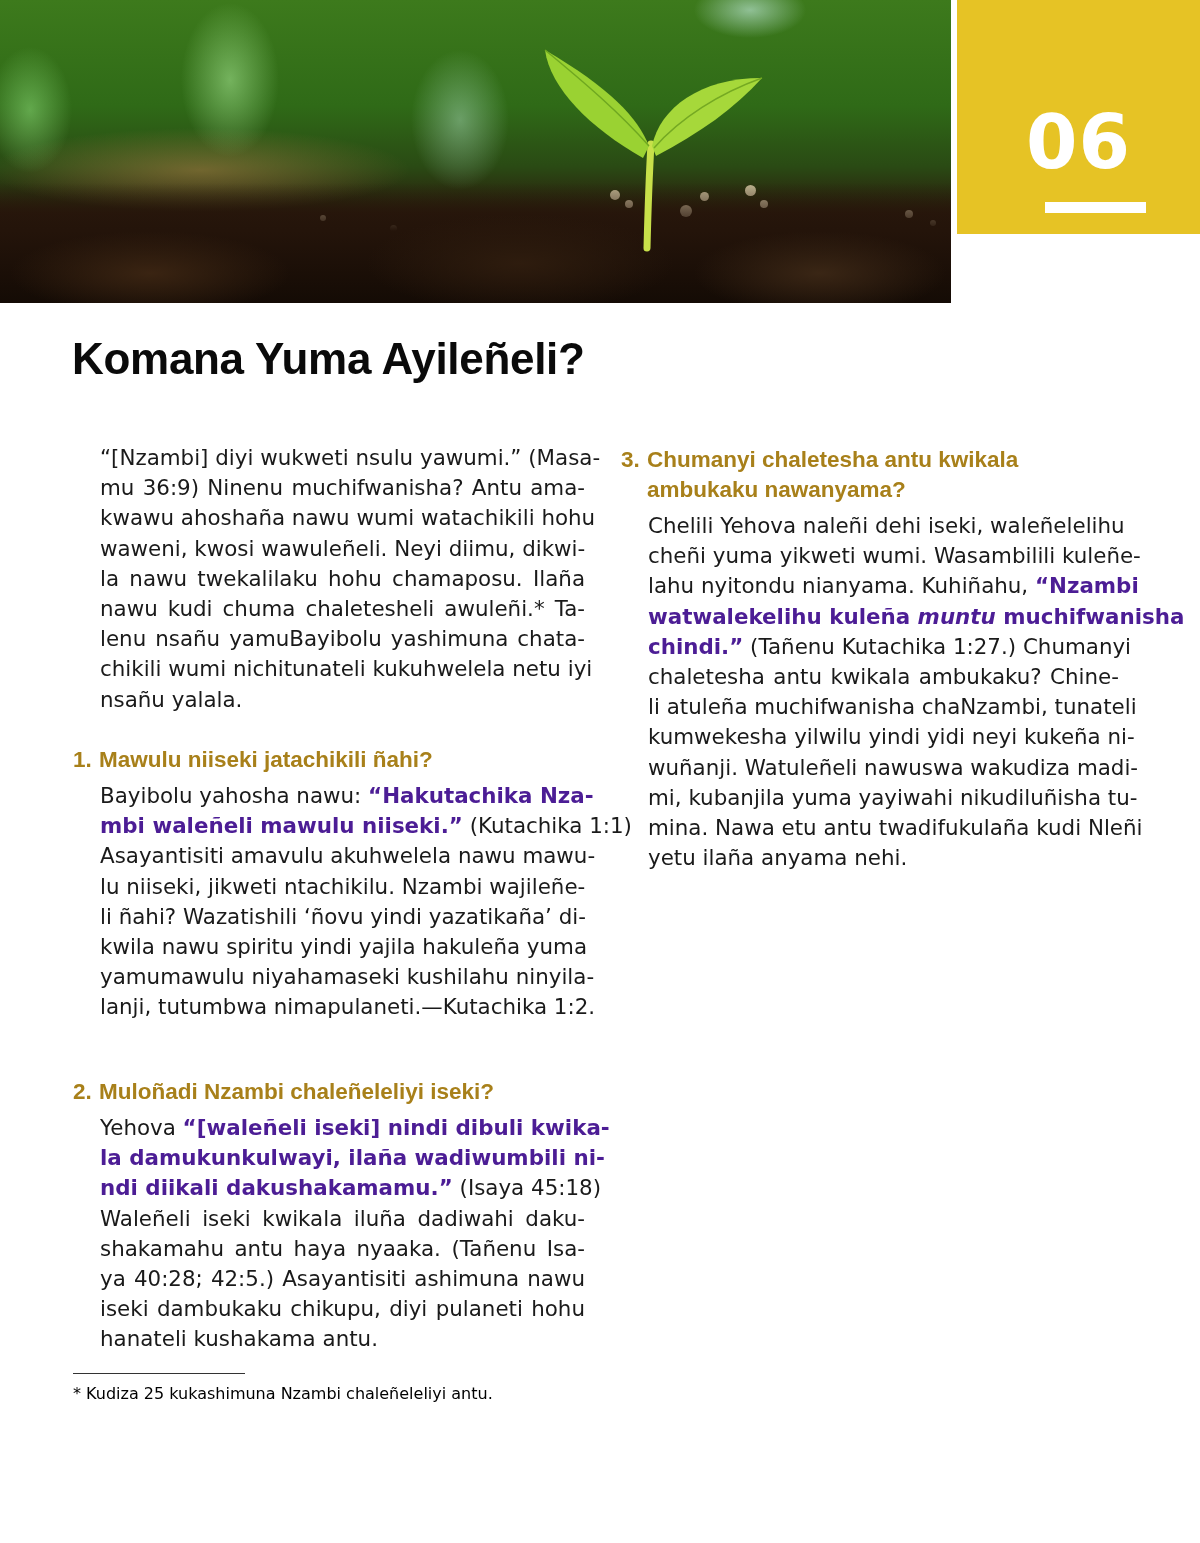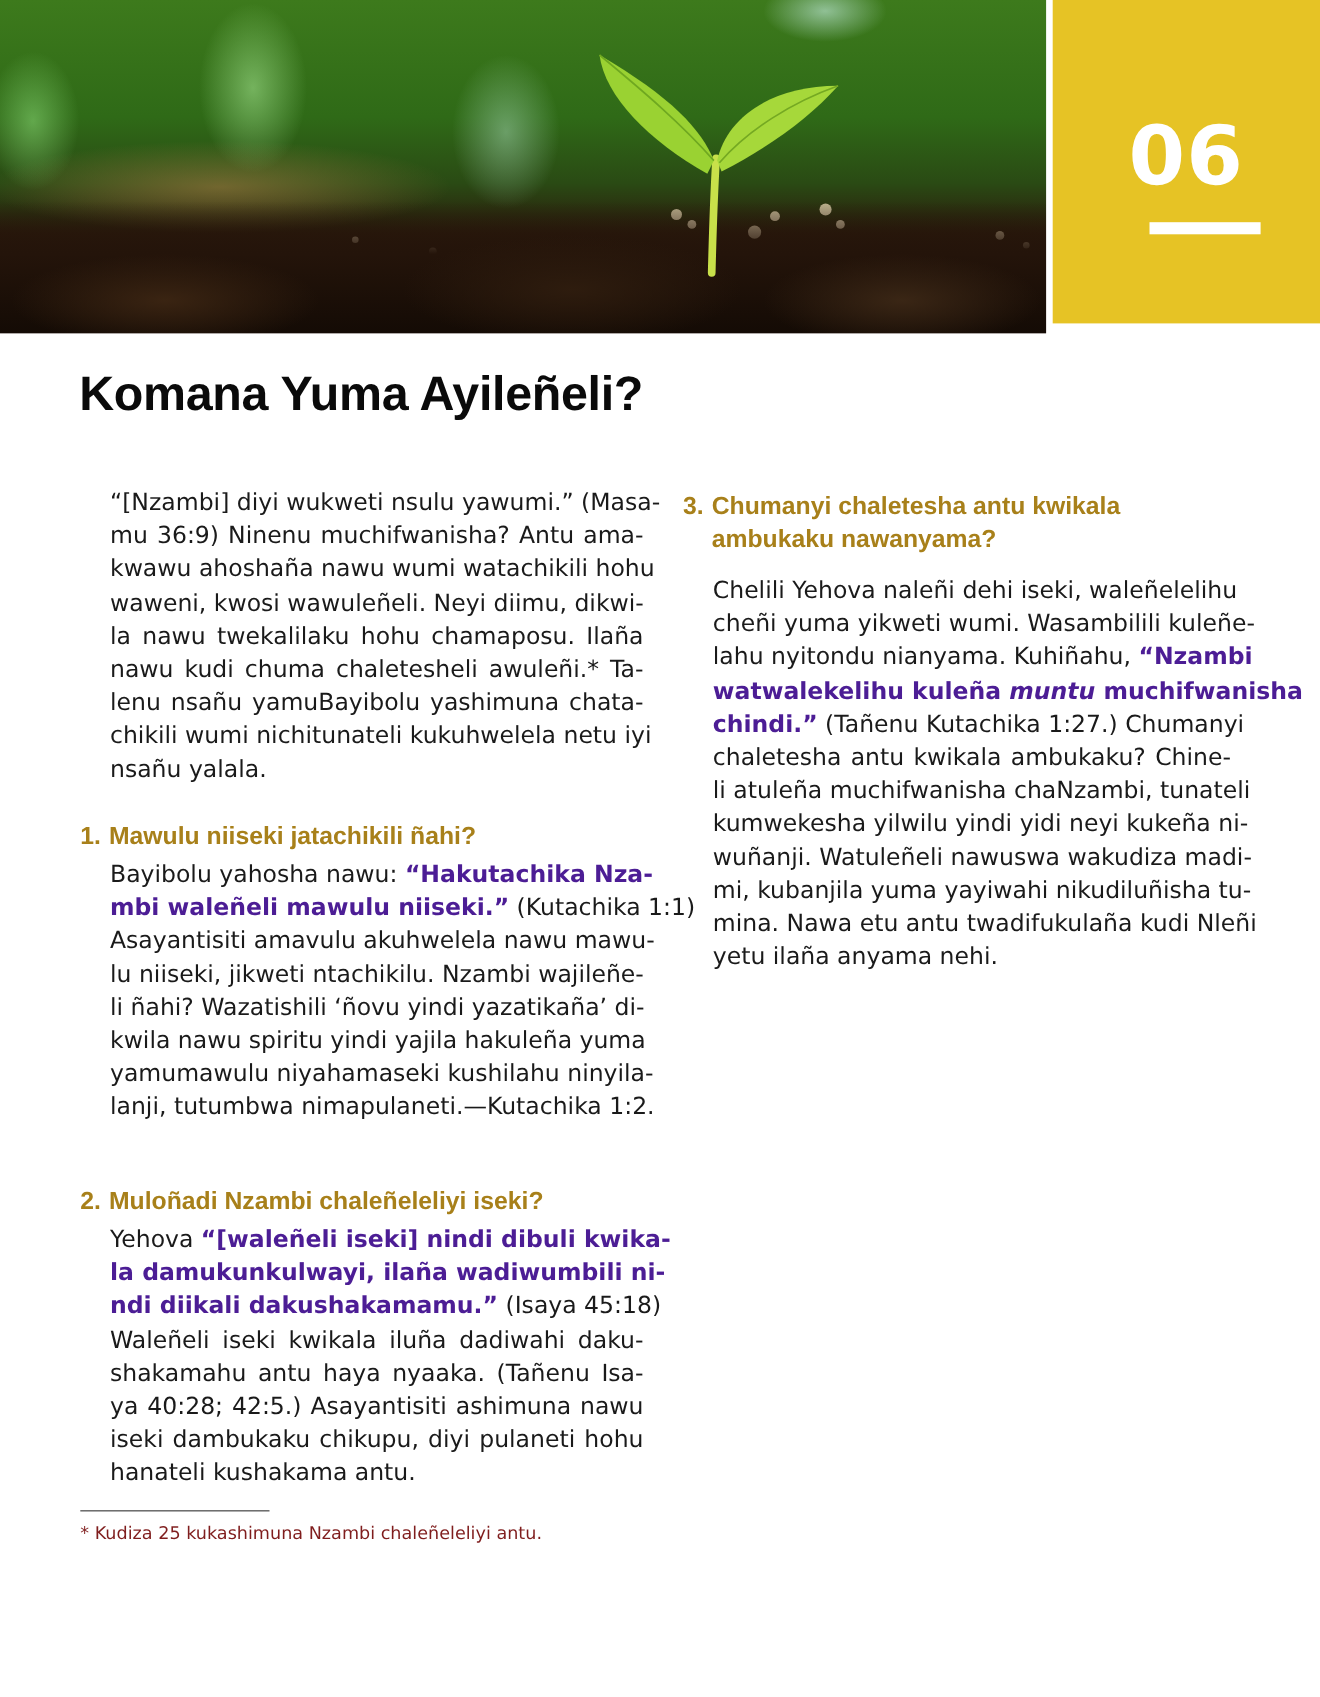--- a/index.html
+++ b/index.html
@@ -15,35 +15,35 @@
   }
   .soil { position:absolute; left:0; right:0; bottom:0; height:120px;
     background:
       radial-gradient(ellipse 200px 60px at 150px 90px, #3a2412, transparent 70%),
       radial-gradient(ellipse 220px 70px at 520px 80px, #2e1c0e, transparent 70%),
       radial-gradient(ellipse 180px 60px at 820px 90px, #3a2615, transparent 70%),
       linear-gradient(180deg, rgba(40,22,10,0) 0%, #24140a 40%, #140b05 100%);
   }
   .sparkles span { position:absolute; width:10px; height:10px; border-radius:50%; background:rgba(255,235,200,0.7); }
   .sprout { position:absolute; left:530px; top:48px; width:250px; height:210px; }
-  .yellow { position:absolute; left:957px; top:0; width:243px; height:294px; background:#e6c325; }
+  .yellow { position:absolute; left:957px; top:0; width:243px; height:234px; background:#e6c325; }
   .chapnum { position:absolute; left:0; width:100%; top:105px; text-align:center; color:#fff;
     font-family:"DejaVu Sans", sans-serif; font-weight:bold; font-size:74px; letter-spacing:1px; line-height:1; }
   .chapbar { position:absolute; left:88px; top:202px; width:101px; height:11px; background:#fff; }
   h1 { position:absolute; left:72px; top:334px; margin:0; font-family:"Liberation Sans", sans-serif; font-weight:bold;
     font-size:44px; color:#0a0a0a; letter-spacing:-0.3px; }
   .col { position:absolute; font-size:21.4px; line-height:30.2px; }
   .line { display:block; text-align:justify; text-align-last:justify; white-space:nowrap; height:30.2px; }
   .line.last { text-align-last:left; }
   .qhead { color:#a8801a; font-weight:bold; font-family:"Liberation Sans", sans-serif; font-size:22.5px; line-height:30px; }
   .qhead .num { display:inline-block; width:26px; }
   .qhead .cont { padding-left:26px; display:block; }
   b, .b { font-weight:bold; color:#4c1d95; }
   .footnote-rule { position:absolute; left:73px; top:1373px; width:172px; height:1px; background:#333; }
-  .footnote { position:absolute; left:73px; top:1384px; font-size:16px; color:#7f1d1d; }
+  .footnote { position:absolute; left:73px; top:1384px; font-size:16px; color:#000000; }
 </style>
 </head>
 <body>
 
 <div class="hero">
   <div class="sparkles">
     <span style="left:610px;top:190px"></span>
       <span style="left:625px;top:200px;width:8px;height:8px"></span>
     <span style="left:680px;top:205px;width:12px;height:12px"></span>
       <span style="left:700px;top:192px;width:9px;height:9px"></span>
@@ -104,21 +104,21 @@
       <span class="line"><span class="b">ndi diikali dakushakamamu.”</span><span> (Isaya 45:18)</span></span>
       <span class="line"><span>Waleñeli iseki kwikala iluña dadiwahi daku-</span></span>
       <span class="line"><span>shakamahu antu haya nyaaka. (Tañenu Isa-</span></span>
       <span class="line"><span>ya 40:28; 42:5.) Asayantisiti ashimuna nawu</span></span>
       <span class="line"><span>iseki dambukaku chikupu, diyi pulaneti hohu</span></span>
       <span class="line last"><span>hanateli kushakama antu.</span></span>
     </div>
   </div>
 
 <div class="col" id="sec3" style="left:621px; top:445px; width:498px;">
-    <div class="qhead" style="margin-bottom: 18px;"><span class="num">3.</span><span>Chumanyi chaletesha antu kwikala</span><span class="cont">ambukaku nawanyama?</span></div>
+    <div class="qhead" style="margin-bottom: 6px;"><span class="num">3.</span><span>Chumanyi chaletesha antu kwikala</span><span class="cont">ambukaku nawanyama?</span></div>
     <div style="padding-left: 27px;">
       <span class="line"><span>Chelili Yehova naleñi dehi iseki, waleñelelihu</span></span>
       <span class="line"><span>cheñi yuma yikweti wumi. Wasambilili kuleñe-</span></span>
       <span class="line"><span>lahu nyitondu nianyama. Kuhiñahu, </span><span class="b">“Nzambi</span></span>
       <span class="line"><span class="b">watwalekelihu kuleña </span><span class="b" style="font-style: italic;">muntu</span><span class="b"> muchifwanisha</span></span>
       <span class="line"><span class="b">chindi.”</span><span> (Tañenu Kutachika 1:27.) Chumanyi</span></span>
       <span class="line"><span>chaletesha antu kwikala ambukaku? Chine-</span></span>
       <span class="line"><span>li atuleña muchifwanisha chaNzambi, tunateli</span></span>
       <span class="line"><span>kumwekesha yilwilu yindi yidi neyi kukeña ni-</span></span>
       <span class="line"><span>wuñanji. Watuleñeli nawuswa wakudiza madi-</span></span>

